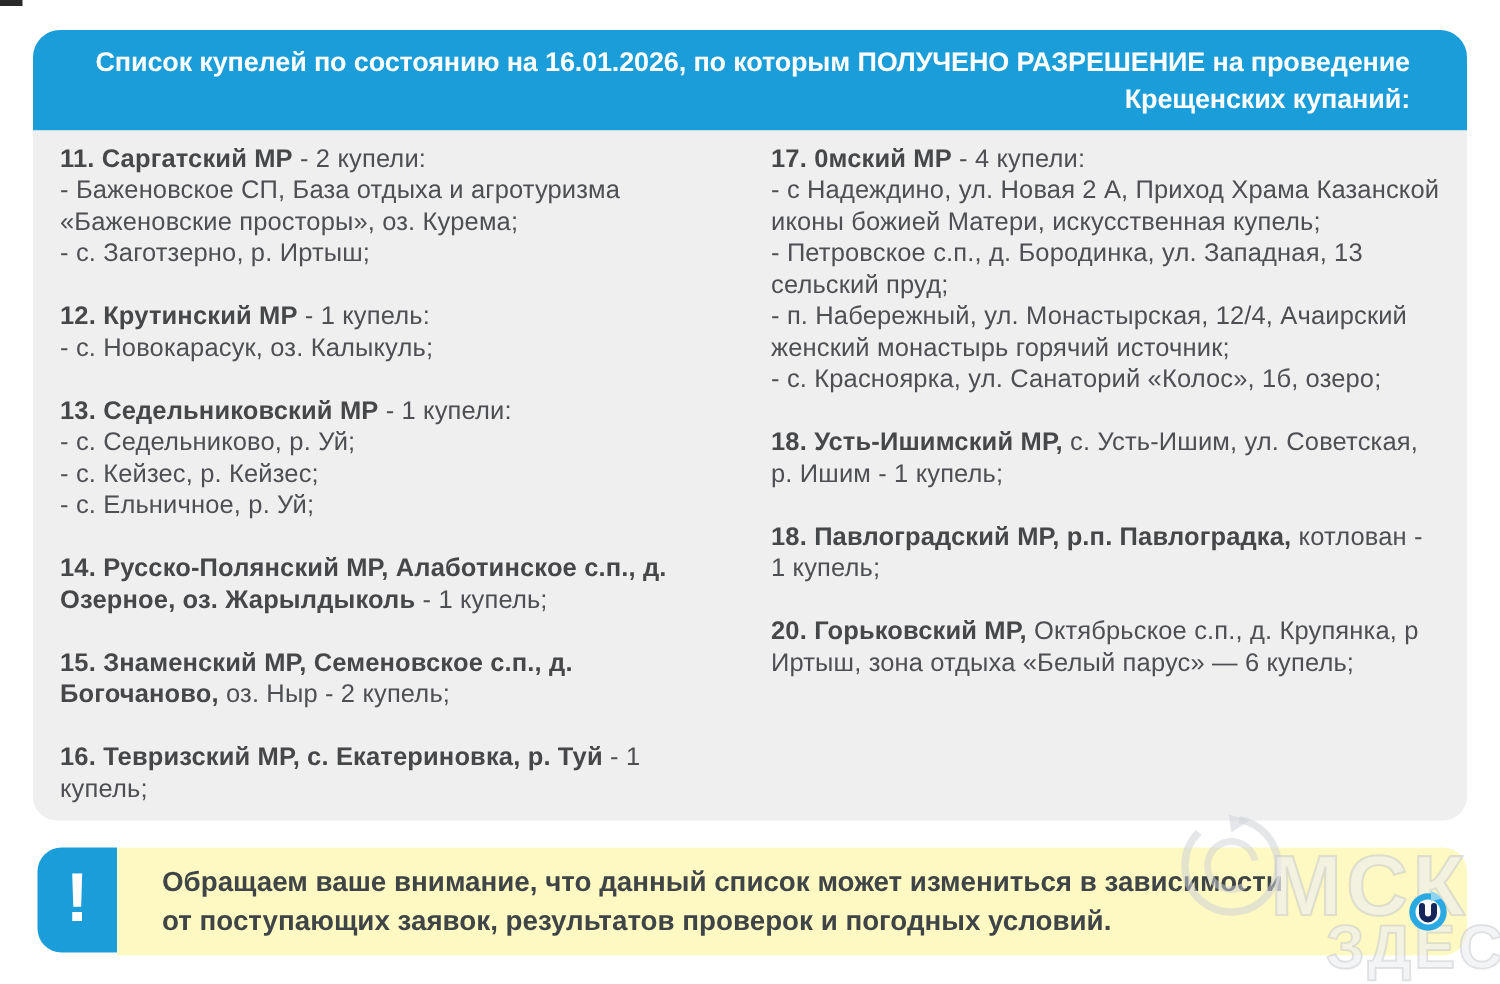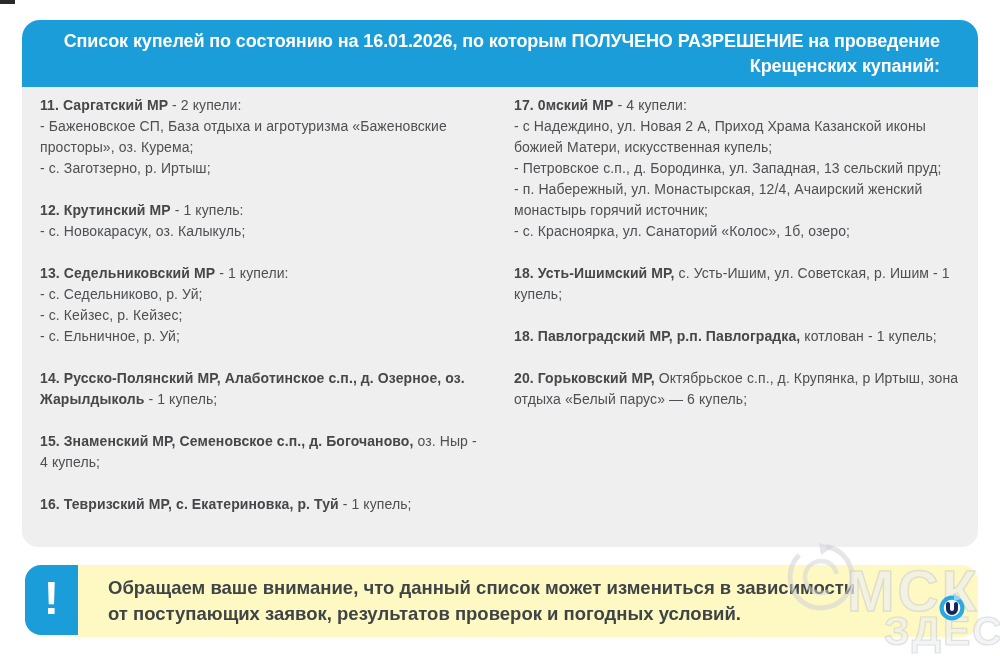--- a/index.html
+++ b/index.html
@@ -21,21 +21,21 @@
     text-align:right;max-width:880px;letter-spacing:-0.1px;
   }
 
   
   .panel{
     position:absolute;left:22px;top:87px;width:956px;height:460px;
     background:#EFEFF0;border-radius:0 0 16px 16px;
     box-sizing:border-box;padding:8px 16px 0 18px;
     display:flex;gap:26px;
   }
-  .col{color:#4D4F52;font-size:14px;line-height:21px;letter-spacing:0.1px;}
+  .col{color:#4D4F52;font-size:17px;line-height:21px;letter-spacing:0.1px;}
   .col-left{flex:0 0 448px;}
   .col-right{flex:1 1 auto;min-width:0;}
   .item{margin:0 0 21px 0;}
   .item p{margin:0;}
   .item b{font-weight:700;color:#464749;}
   .detail{margin:0;}
 
   
   .notice-icon{
     position:absolute;left:25px;top:565px;width:53px;height:70px;
@@ -98,21 +98,21 @@
     <div class="item">
       <p><b>13. Седельниковский МР</b><span> - 1 купели:</span></p>
       <div class="detail">- с. Седельниково, р. Уй;</div>
       <div class="detail">- с. Кейзес, р. Кейзес;</div>
       <div class="detail">- с. Ельничное, р. Уй;</div>
     </div>
     <div class="item">
       <p><b>14. Русско-Полянский МР, Алаботинское с.п., д. Озерное, оз. Жарылдыколь</b><span> - 1 купель;</span></p>
     </div>
     <div class="item">
-      <p><b>15. Знаменский МР, Семеновское с.п., д. Богочаново,</b><span> оз. Ныр - 4 купель;</span></p>
+      <p><b>15. Знаменский МР, Семеновское с.п., д. Богочаново,</b><span> оз. Ныр - 2 купель;</span></p>
     </div>
     <div class="item">
       <p><b>16. Тевризский МР, с. Екатериновка, р. Туй</b><span> - 1 купель;</span></p>
     </div>
   </div>
   <div class="col col-right">
     <div class="item">
       <p><b>17. 0мский МР</b><span> - 4 купели:</span></p>
       <div class="detail">- с Надеждино, ул. Новая 2 А, Приход Храма Казанской иконы божией Матери, искусственная купель;</div>
       <div class="detail">- Петровское с.п., д. Бородинка, ул. Западная, 13 сельский пруд;</div>

